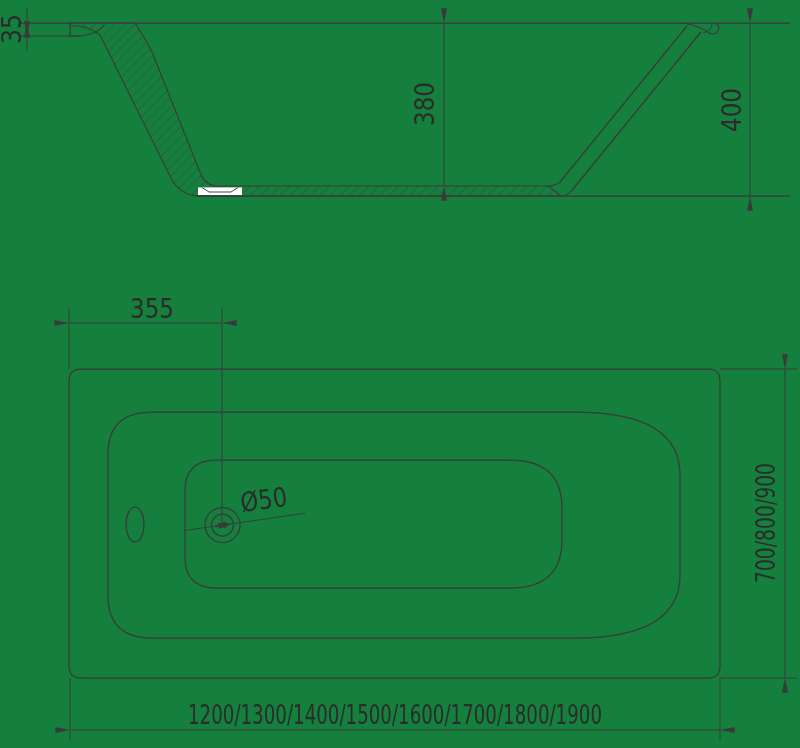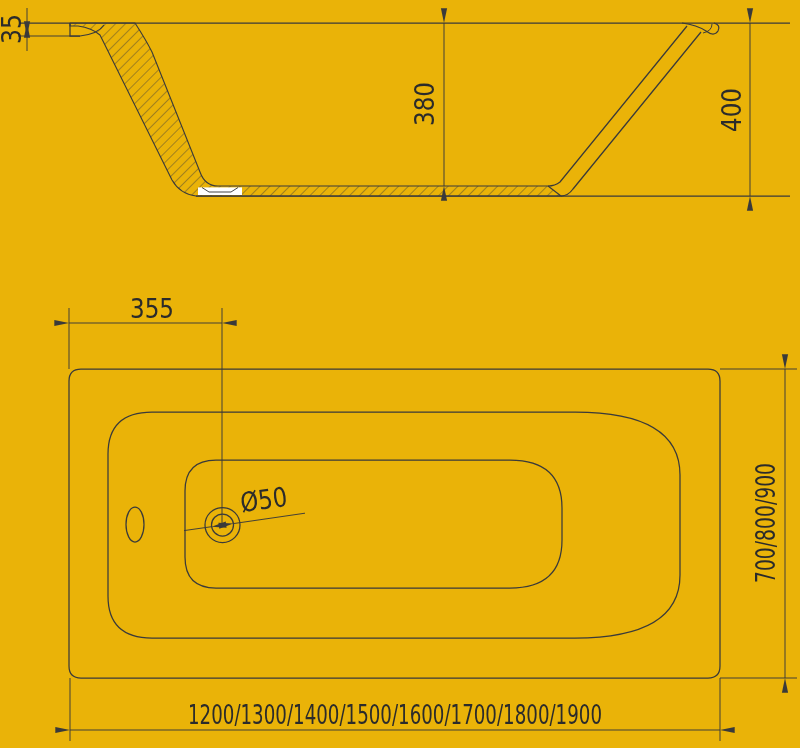--- a/index.html
+++ b/index.html
@@ -1,16 +1,16 @@
 <!DOCTYPE html>
 <html><head>
 <meta charset="utf-8">
 <style>
   html,body{margin:0;padding:0;background:#ffffff;}
-  .canvas{position:relative;width:800px;height:748px;background:#eab308;overflow:hidden;}
+  .canvas{position:relative;width:800px;height:748px;background:#15803d;overflow:hidden;}
   svg{display:block;}
   svg text{
     font-family:"DejaVu Sans", sans-serif;
     font-size:27px;
     fill:#2b2b2b;
   }
   .thin{stroke:#3a3a3a;stroke-width:0.95;fill:none;}
   .main{stroke:#3a3a3a;stroke-width:1.25;fill:none;}
   .dim{stroke:#3a3a3a;stroke-width:0.95;fill:none;}
   .arrfill{fill:#3a3a3a;}

